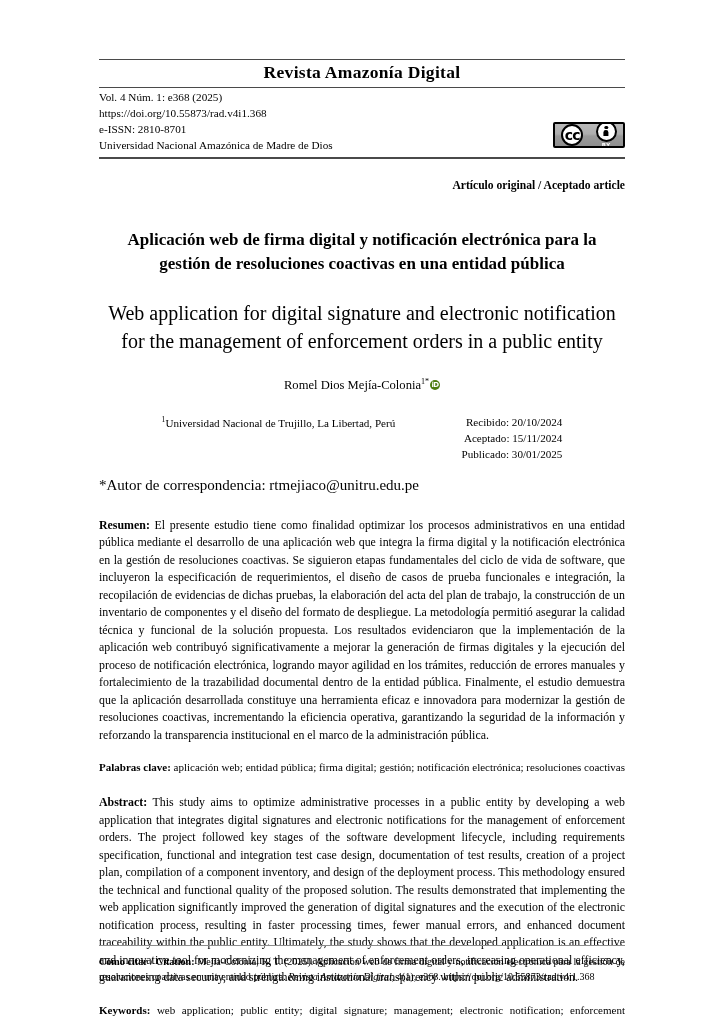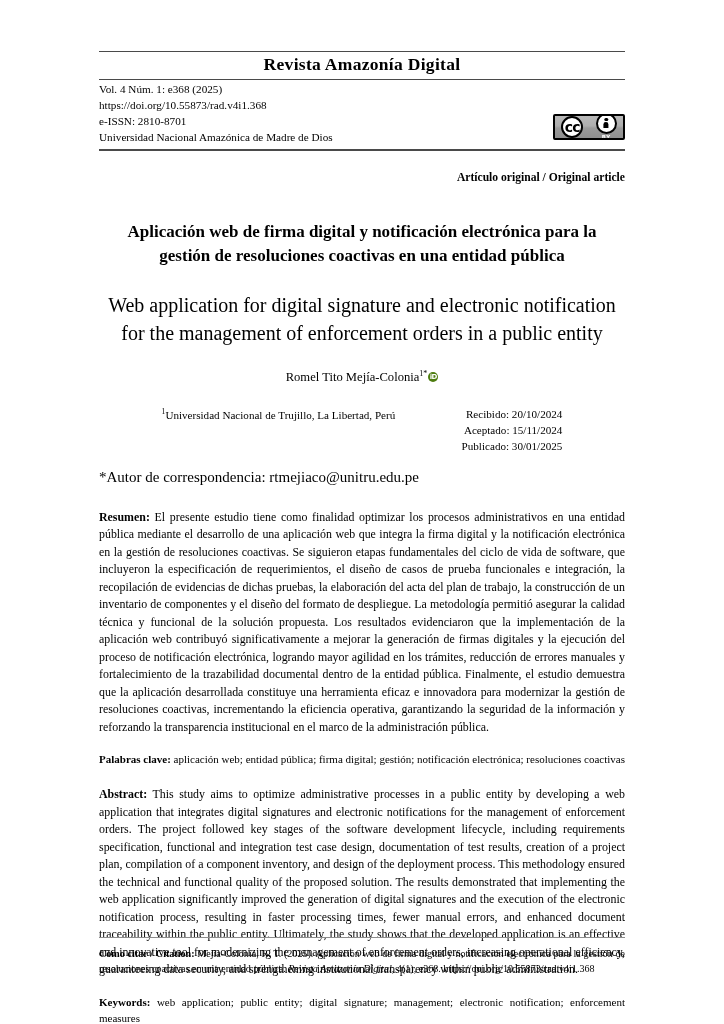--- a/index.html
+++ b/index.html
@@ -13,21 +13,21 @@
     height: 1024px;
     position: relative;
     font-family: "Liberation Serif", "DejaVu Serif", serif;
     color: #000000;
     overflow: hidden;
   }
 
   .page {
     position: absolute;
     left: 99px;
-    top: 0;
+    top: 8px;
     width: 526px;
     height: 736px;
   }
 
   
   .rule-top {
     height: 0;
     border-top: 1.4px solid #4a4a4a;
     margin-top: 51px;
   }
@@ -284,28 +284,28 @@
       <div class="cc-mark">cc</div>
       <div class="cc-by-wrap">
         <div class="cc-person"></div>
         <div class="cc-by-text">BY</div>
       </div>
     </div>
   </div>
 
   <div class="rule-double"></div>
 
-  <div class="article-type">Artículo original / Original article</div>
+  <div class="article-type">Artículo original / Aceptado article</div>
 
   <div class="title-es">Aplicación web de firma digital y notificación electrónica para la gestión de resoluciones coactivas en una entidad pública</div>
 
   <div class="title-en">Web application for digital signature and electronic notification for the management of enforcement orders in a public entity</div>
 
   <div class="author-line">
-    <span>Romel Tito Mejía-Colonia</span><sup>1*</sup><span class="orcid-icon">iD</span>
+    <span>Romel Dios Mejía-Colonia</span><sup>1*</sup><span class="orcid-icon">iD</span>
   </div>
 
   <div class="meta-row">
     <div class="affiliation"><sup>1</sup><span>Universidad Nacional de Trujillo, La Libertad, Perú</span></div>
 
     <div class="dates">
       <div>Recibido: 20/10/2024</div>
       <div>Aceptado: 15/11/2024</div>
       <div>Publicado: 30/01/2025</div>
     </div>

